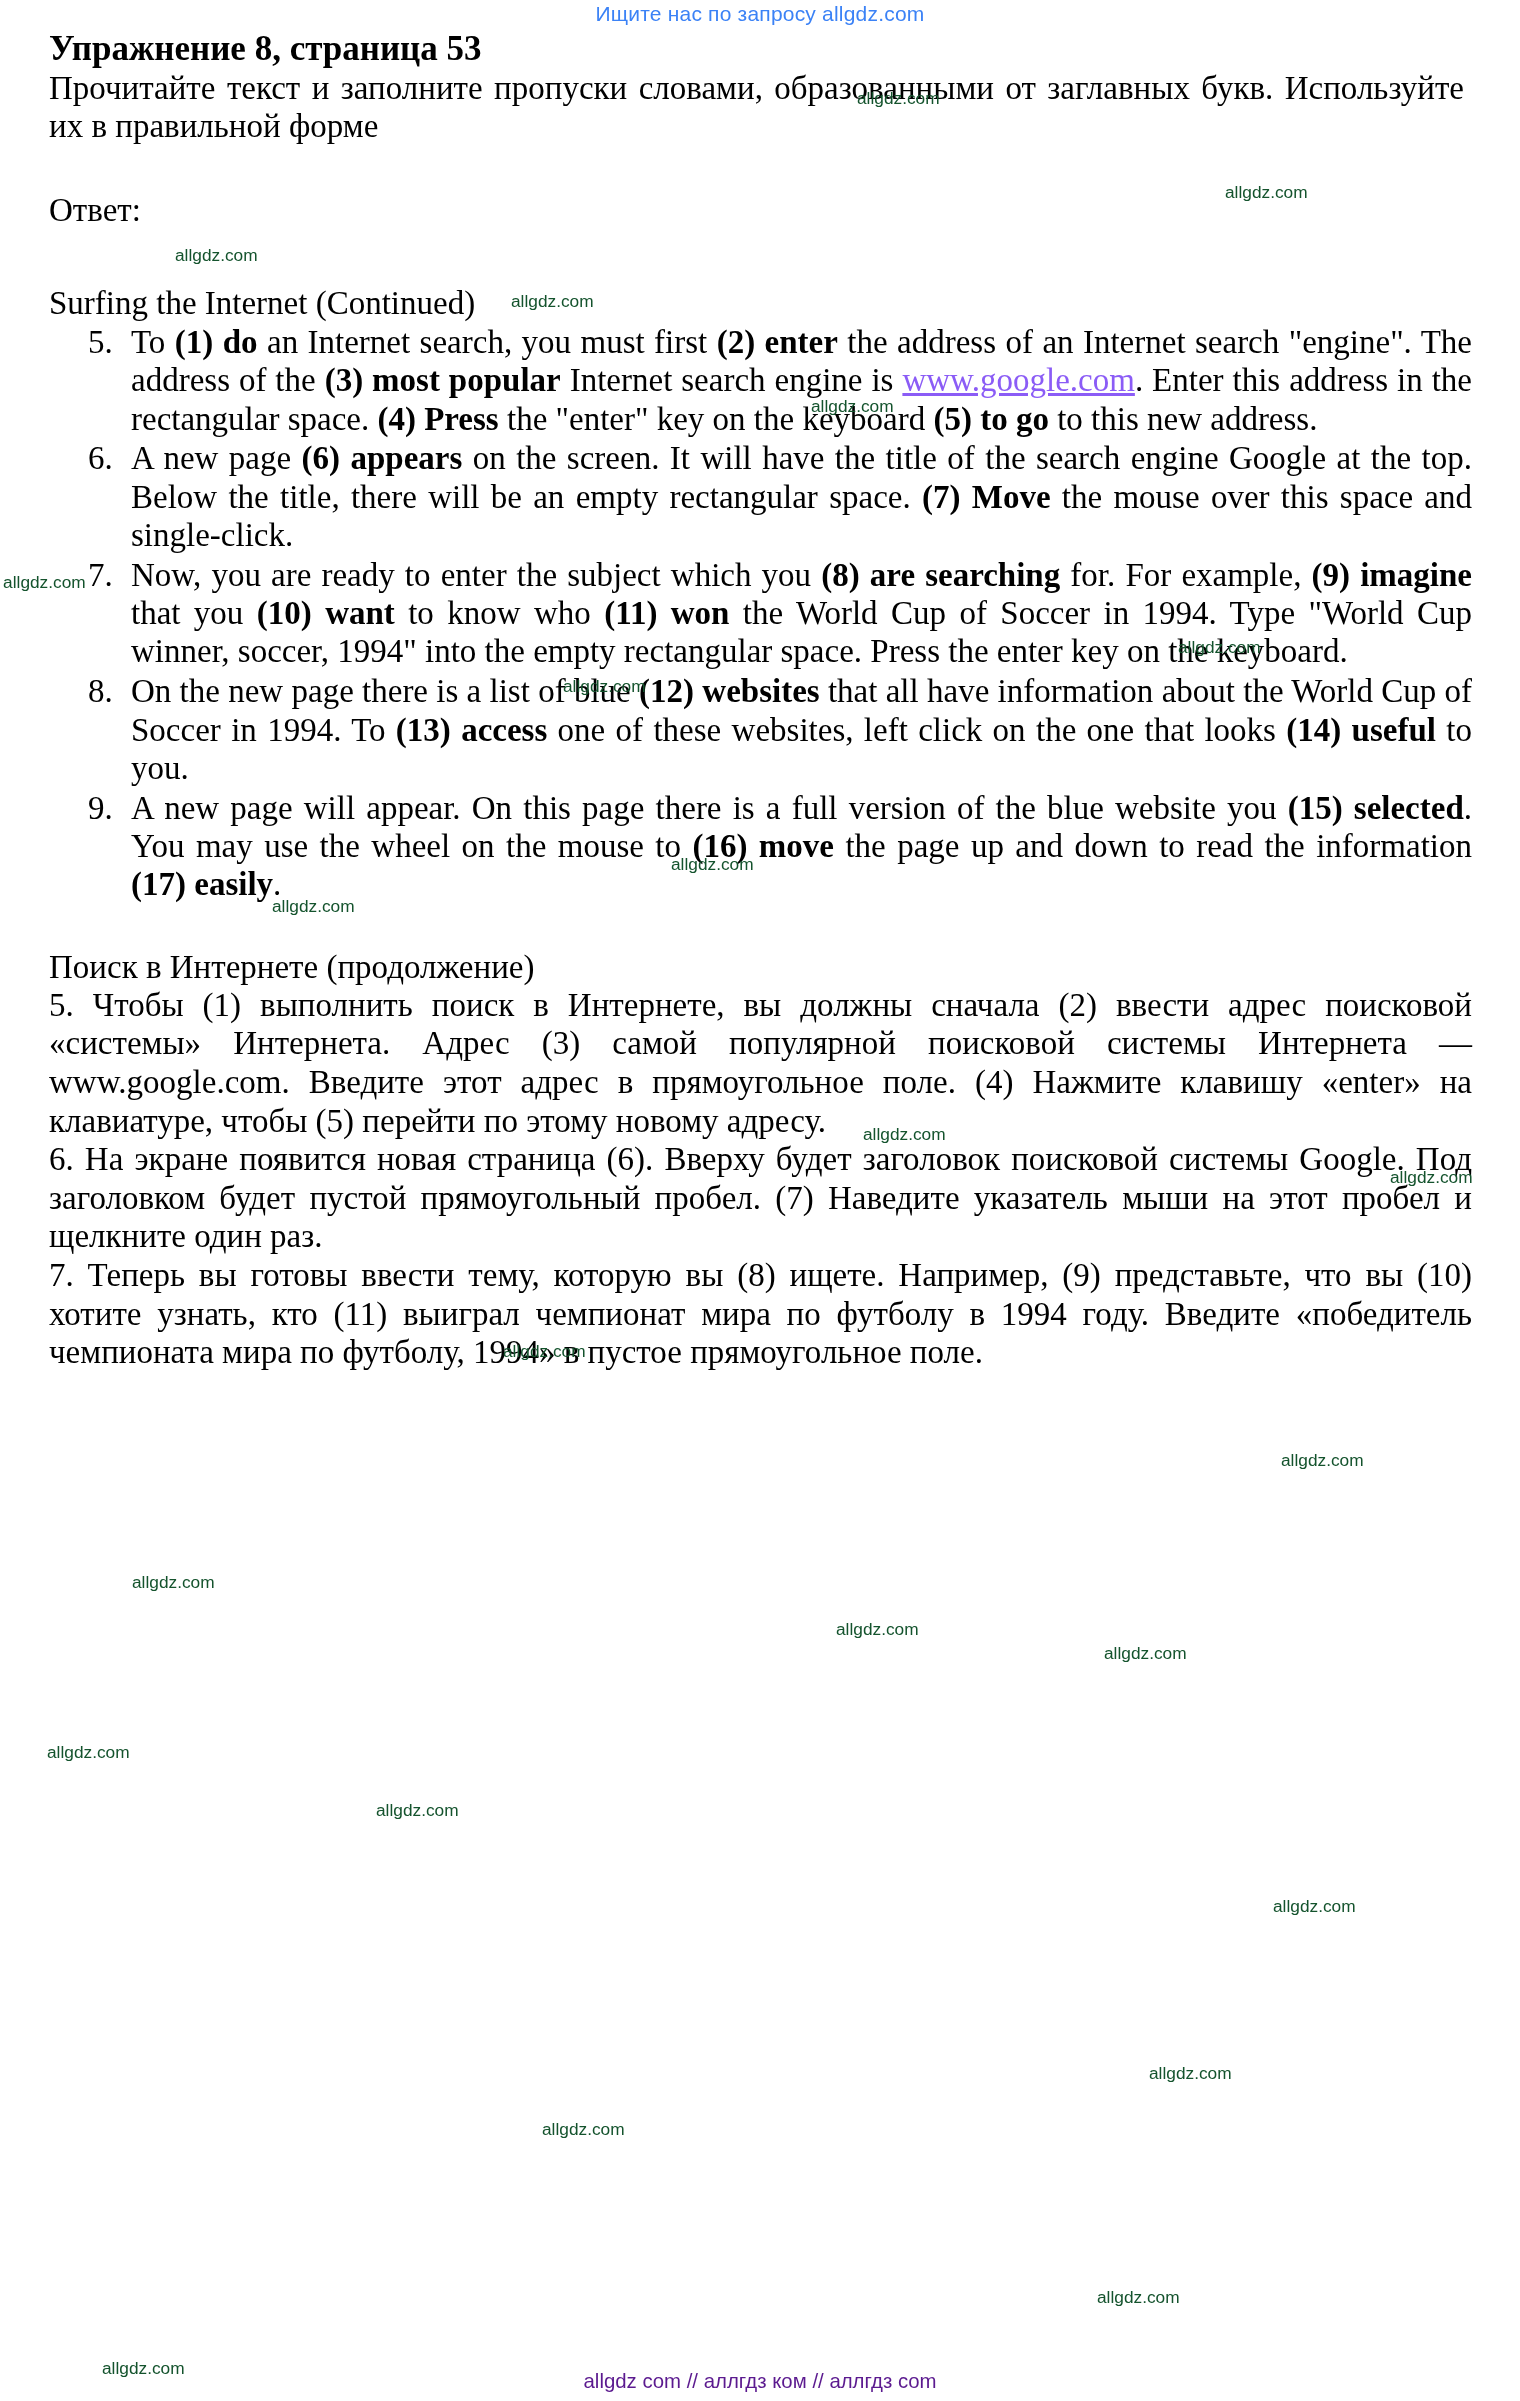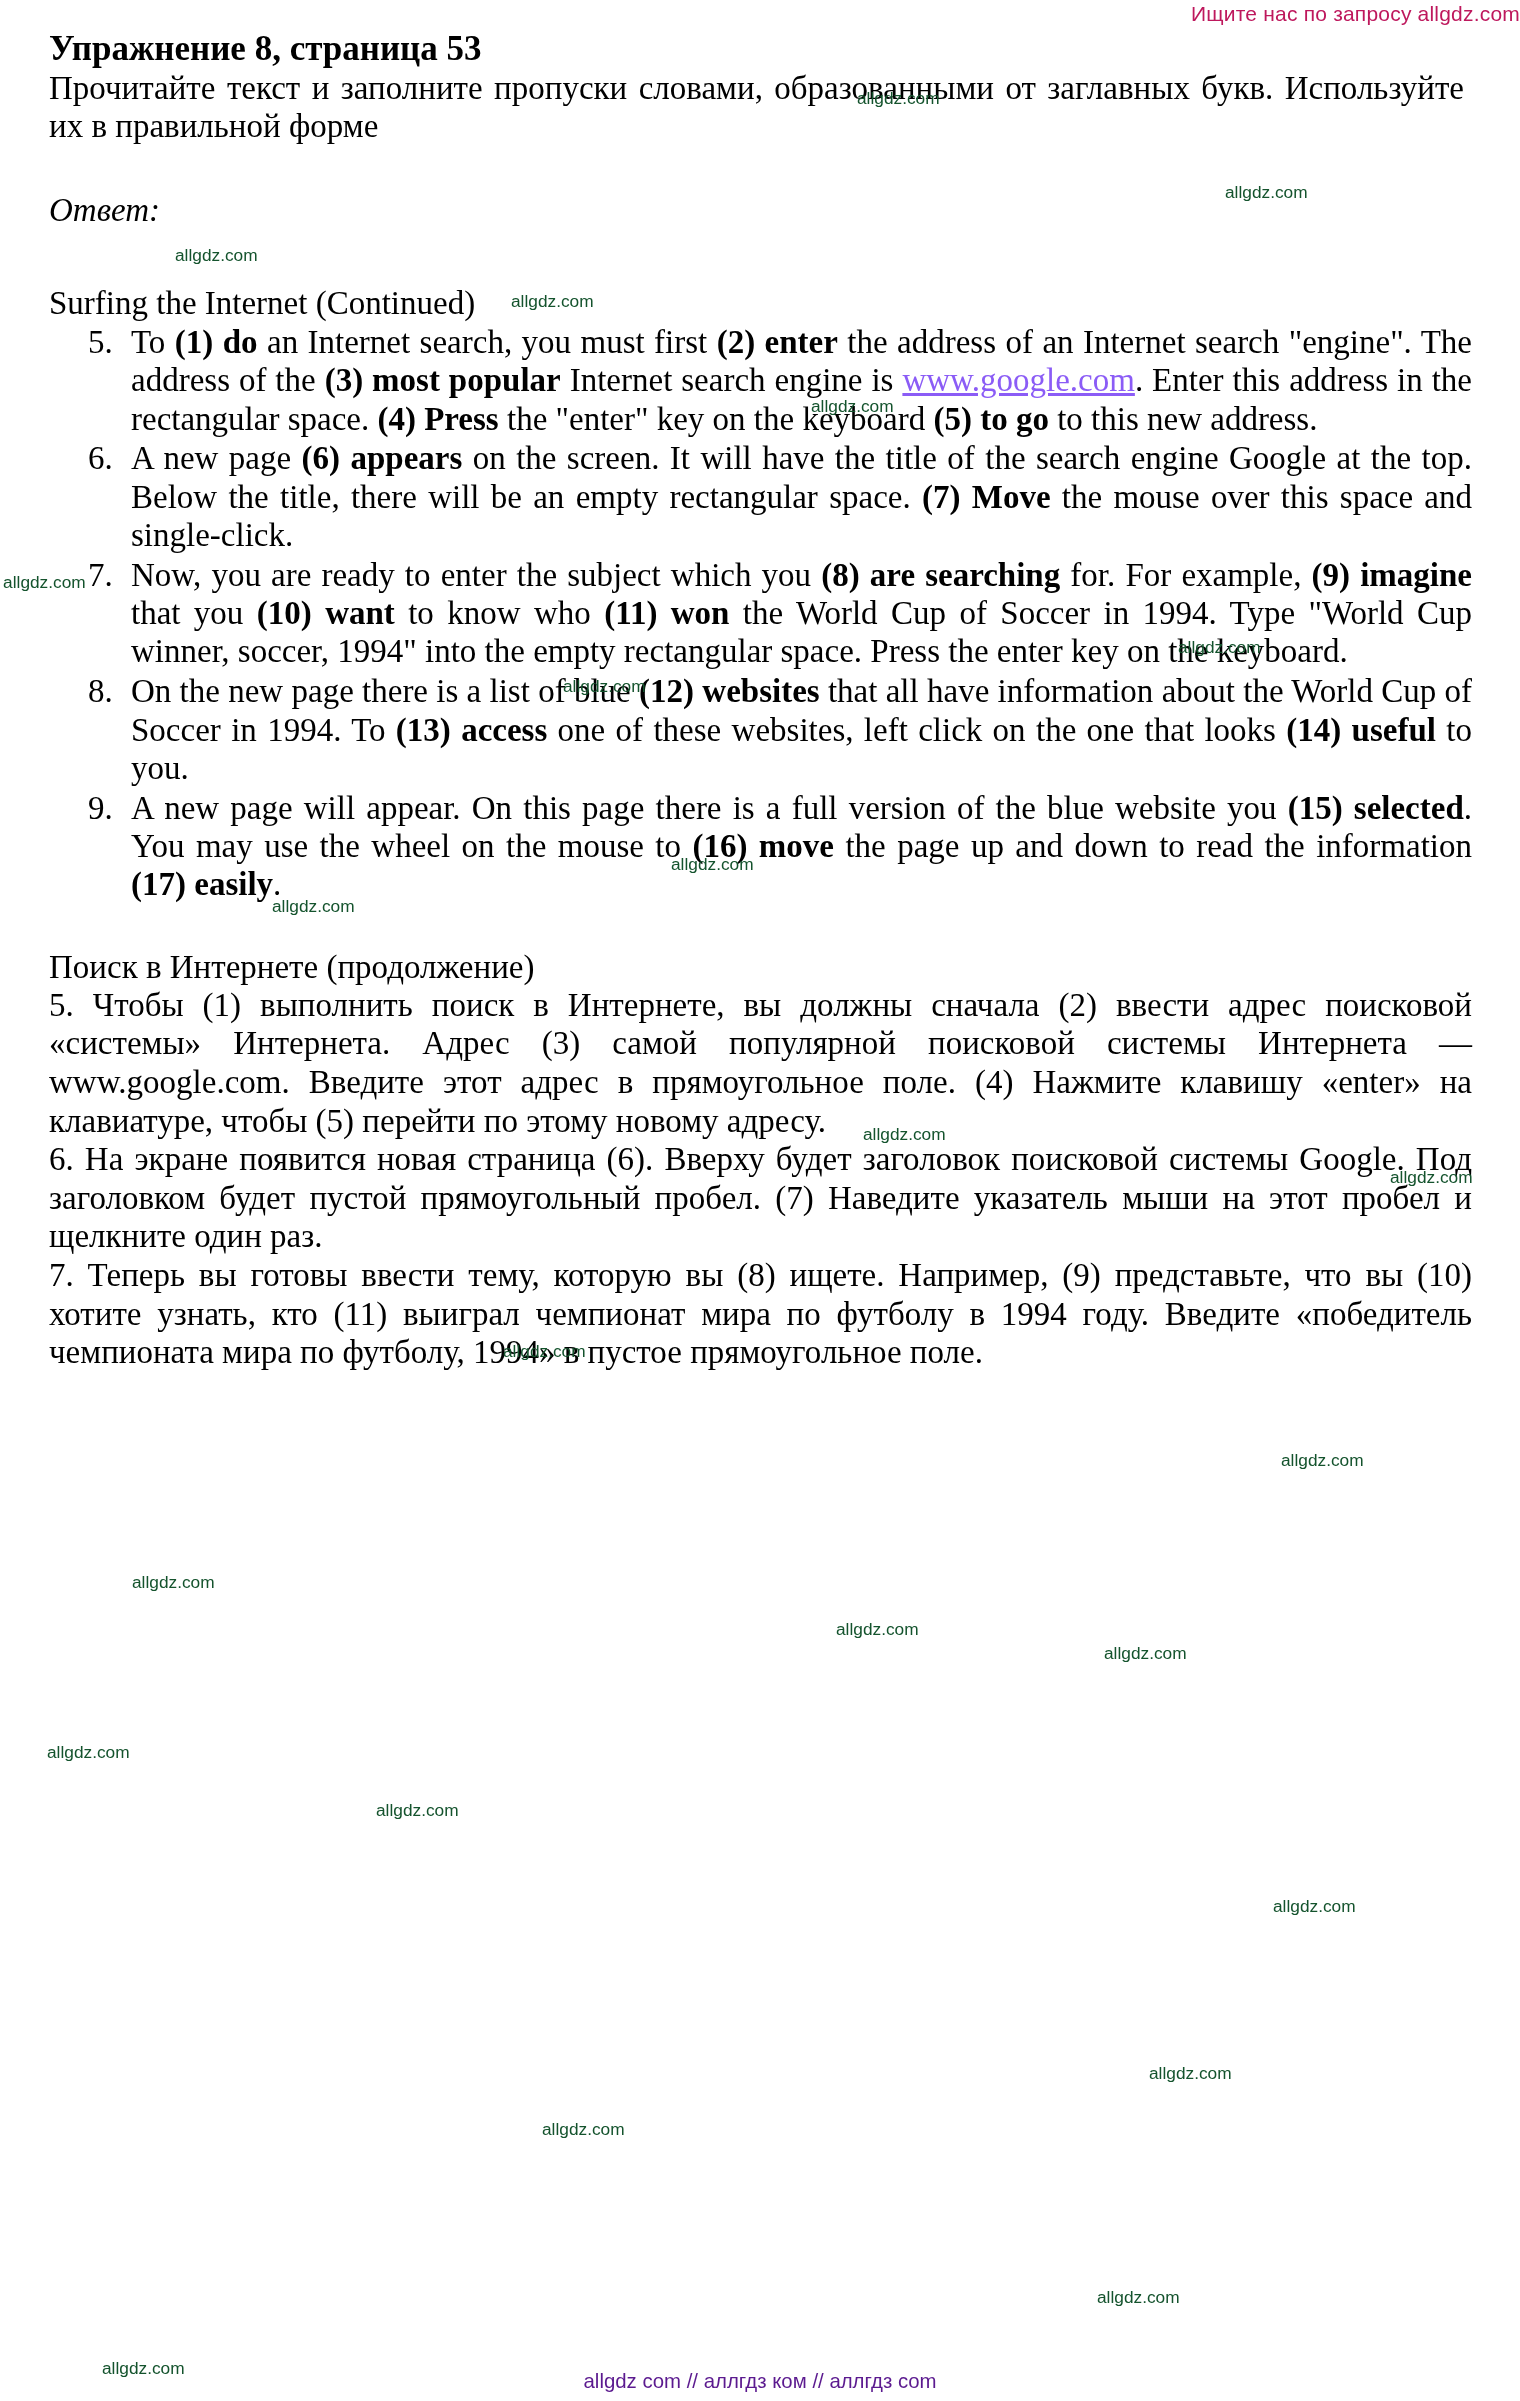--- a/index.html
+++ b/index.html
@@ -15,24 +15,24 @@
     color: #000000;
     overflow: hidden;
   }
 
   
   .promo {
     position: absolute;
     top: 1.6px;
     left: 0;
     width: 1520px;
-    text-align: right;
+    text-align: center;
     font-family: "Liberation Sans", sans-serif;
     font-size: 21px;
-    color: #be185d;
+    color: #3b82f6;
     letter-spacing: 0.2px;
     white-space: nowrap;
   }
 
   
   .page {
     position: absolute;
     top: 30px;
     left: 49px;
     width: 1423px;
@@ -52,21 +52,20 @@
     text-align: justify;
     text-align-last: left;
     margin: 0;
     width: 1415px;
   }
 
   .answer-label {
     font-size: 33px;
     line-height: 1.1;
     margin: 46px 0 0 0;
-    font-style: italic;
   }
 
   .eng-heading {
     font-size: 33px;
     line-height: 1.1;
     margin: 57px 0 0 0;
   }
 
   
   ol.eng {

